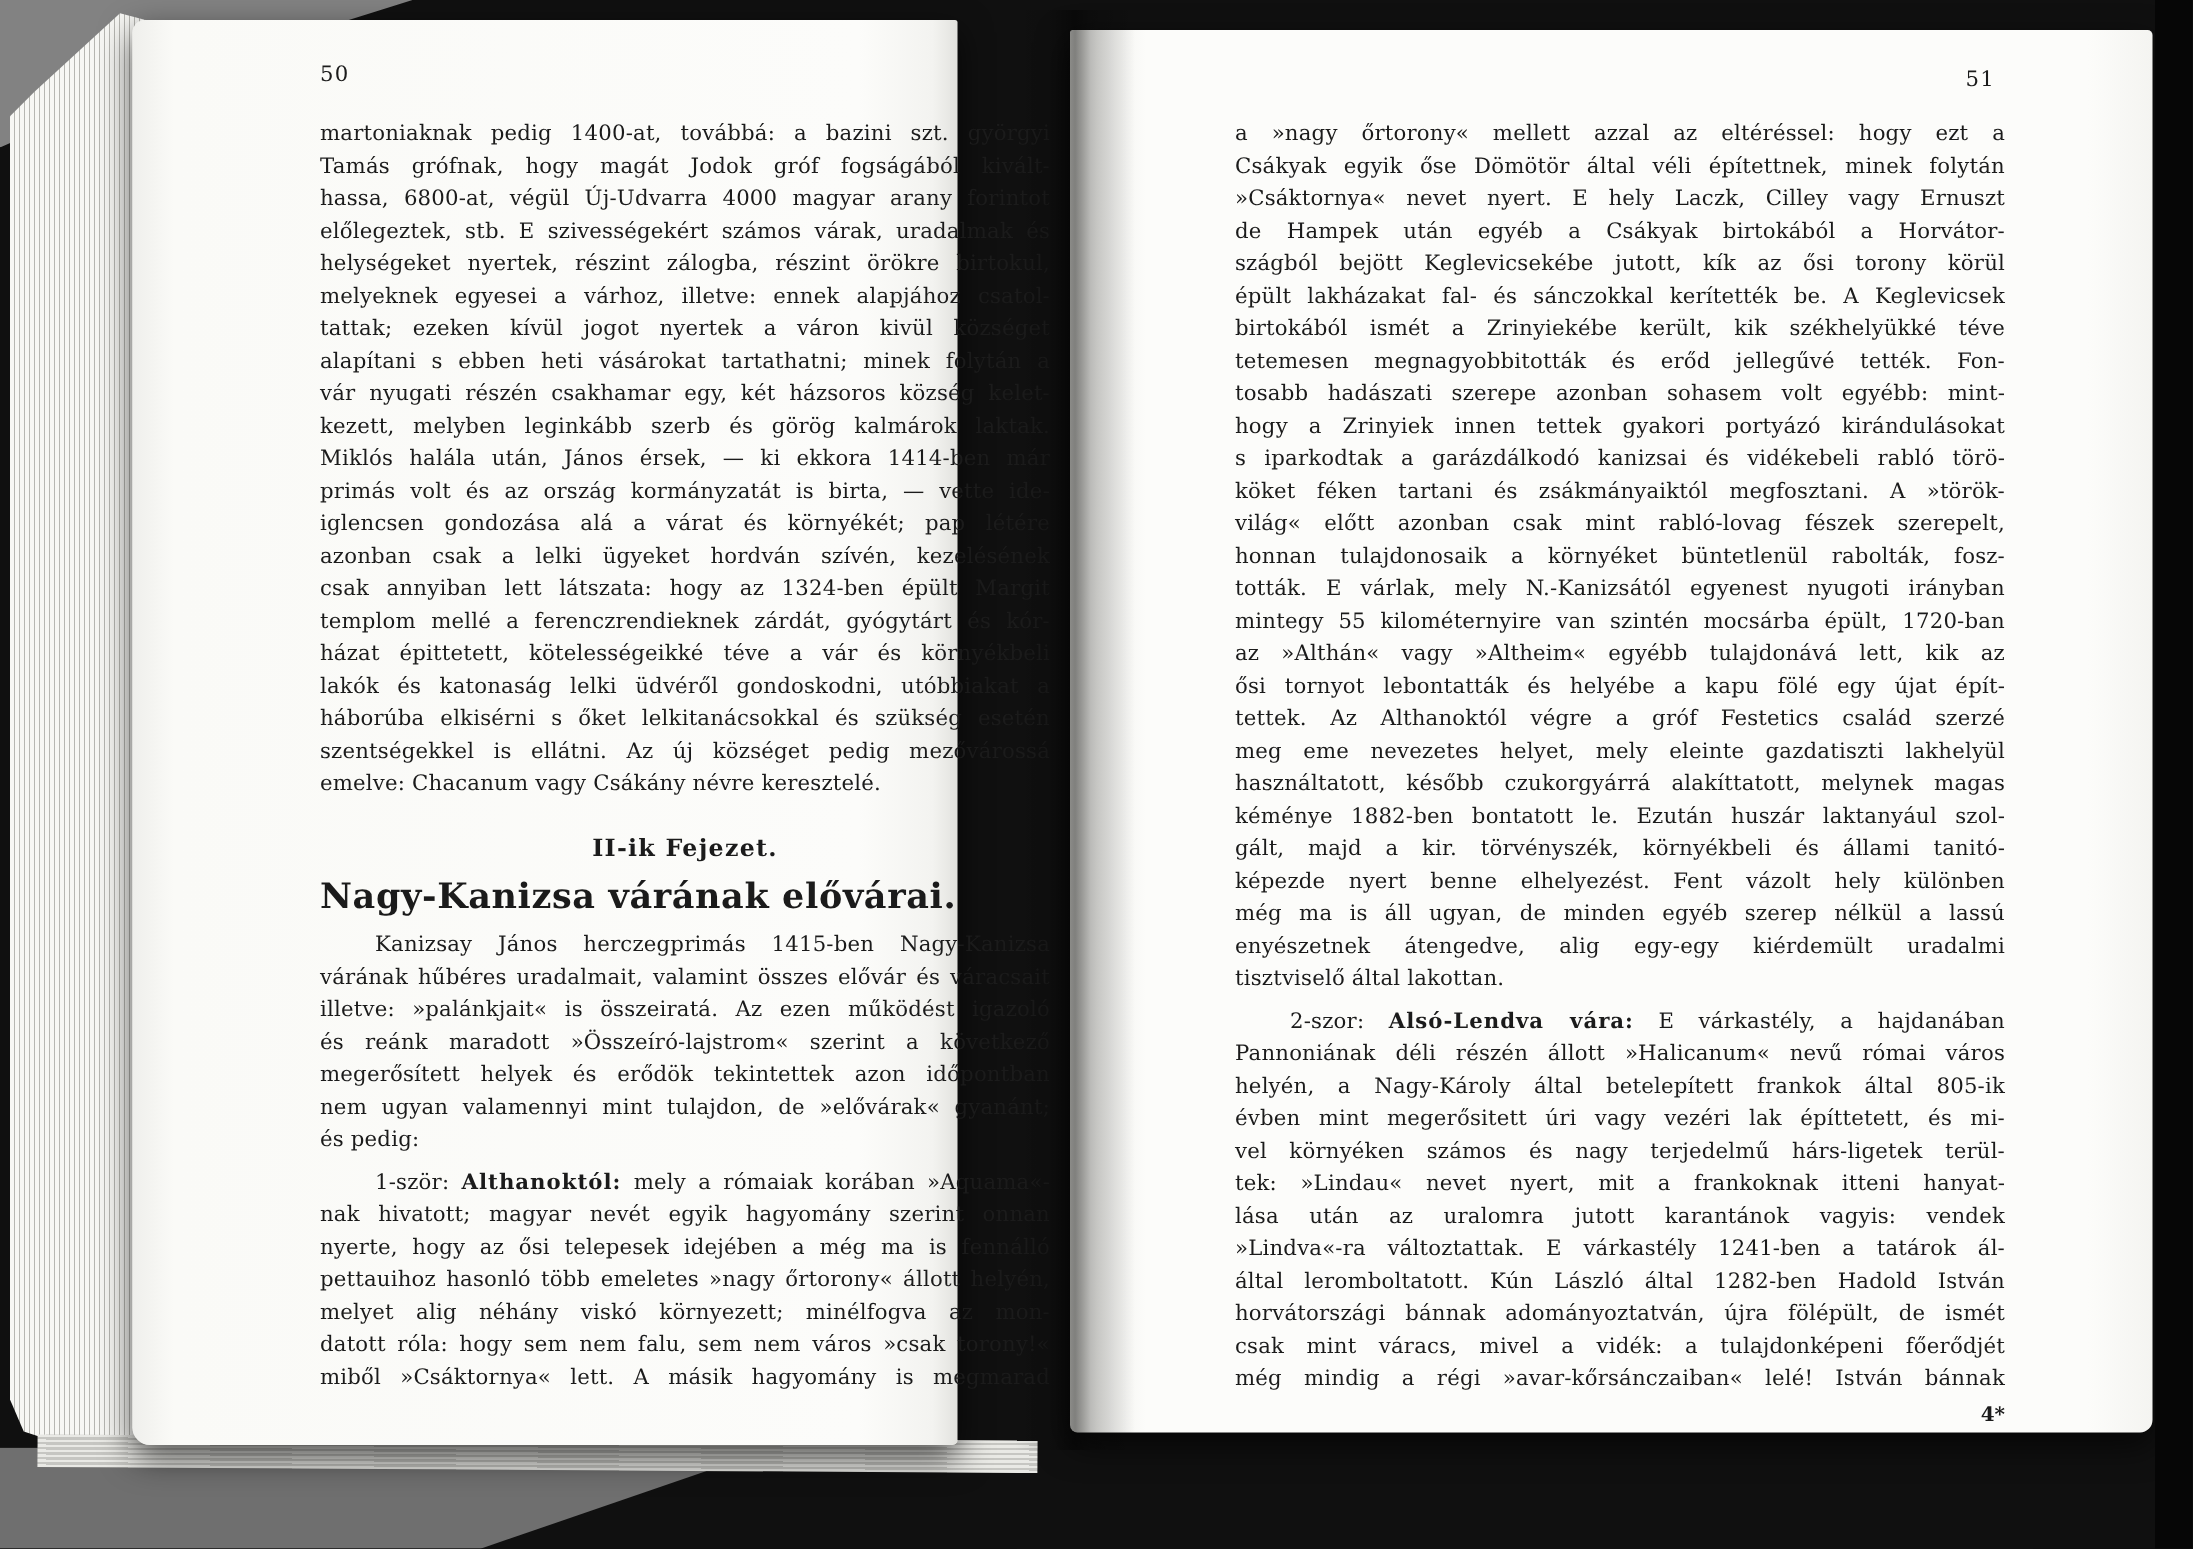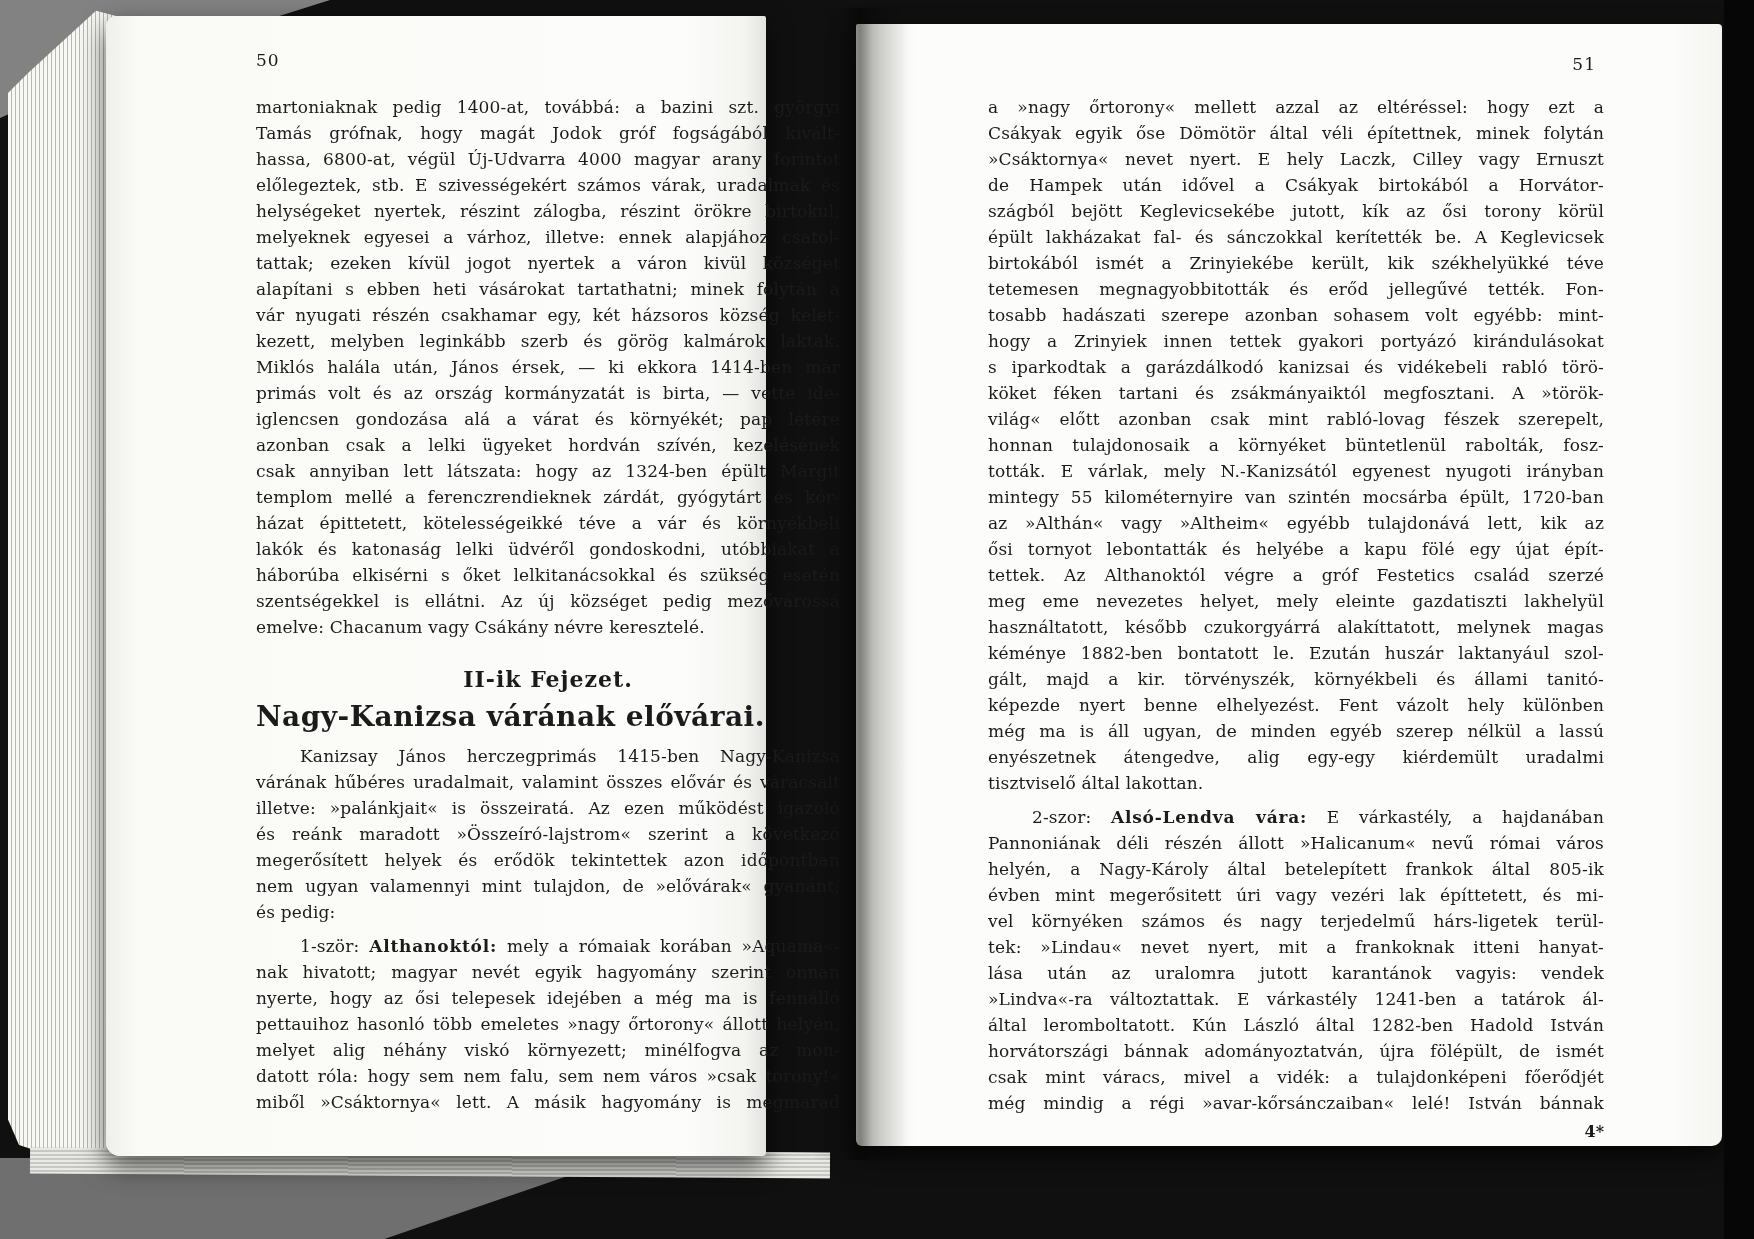--- a/index.html
+++ b/index.html
@@ -37,21 +37,21 @@
   .right-strip{position:absolute;left:1724px;top:0;width:30px;height:1239px;background:#060606;z-index:2;}
 
   
   .pagenum{position:absolute;font-size:17px;letter-spacing:1px;}
   .text-col{position:absolute;font-size:17px;line-height:26px;letter-spacing:.15px;}
   .line{text-align:justify;text-align-last:justify;text-justify:inter-word;min-height:26px;}
   .line.last-left{text-align-last:left;}
   .line.first-indent{text-indent:44px;}
   .para{margin:0;}
   .para.space-before{margin-top:8px;}
-  .heading1{font-weight:bold;text-align:center;font-size:22px;letter-spacing:1px;margin:26px 0 12px 0;}
+  .heading1{font-weight:bold;text-align:center;font-size:19px;letter-spacing:1px;margin:26px 0 12px 0;}
   .heading2{font-weight:bold;text-align:left;font-size:28px;letter-spacing:.5px;margin:0 0 13px 0;}
   .s-bi{font-weight:bold;letter-spacing:.8px;}
   .sig-mark{text-align:right;padding-right:16px;font-size:16px;font-weight:bold;margin-top:2px;}
 </style>
 </head>
 <body>
 
 <div id="book">
   <div class="backdrop-topleft"></div>
   <div class="backdrop-bottomleft"></div>
@@ -107,21 +107,21 @@
       </div>
   </div>
 
   <div class="page page-right">
     <div class="pagenum" style="right:126px;top:30px;">51</div>
     <div class="text-col" style="left:132px;top:70px;width:616px;">
     <div class="para">
           <div class="line">a »nagy őrtorony« mellett azzal az eltéréssel: hogy ezt a</div>
           <div class="line">Csákyak egyik őse Dömötör által véli építettnek, minek folytán</div>
           <div class="line">»Csáktornya« nevet nyert. E hely Laczk, Cilley vagy Ernuszt</div>
-          <div class="line">de Hampek után idővel a Csákyak birtokából a Horvátor-</div>
+          <div class="line">de Hampek után egyéb a Csákyak birtokából a Horvátor-</div>
           <div class="line">szágból bejött Keglevicsekébe jutott, kík az ősi torony körül</div>
           <div class="line">épült lakházakat fal- és sánczokkal kerítették be. A Keglevicsek</div>
           <div class="line">birtokából ismét a Zrinyiekébe került, kik székhelyükké téve</div>
           <div class="line">tetemesen megnagyobbitották és erőd jellegűvé tették. Fon-</div>
           <div class="line">tosabb hadászati szerepe azonban sohasem volt egyébb: mint-</div>
           <div class="line">hogy a Zrinyiek innen tettek gyakori portyázó kirándulásokat</div>
           <div class="line">s iparkodtak a garázdálkodó kanizsai és vidékebeli rabló törö-</div>
           <div class="line">köket féken tartani és zsákmányaiktól megfosztani. A »török-</div>
           <div class="line">világ« előtt azonban csak mint rabló-lovag fészek szerepelt,</div>
           <div class="line">honnan tulajdonosaik a környéket büntetlenül rabolták, fosz-</div>

